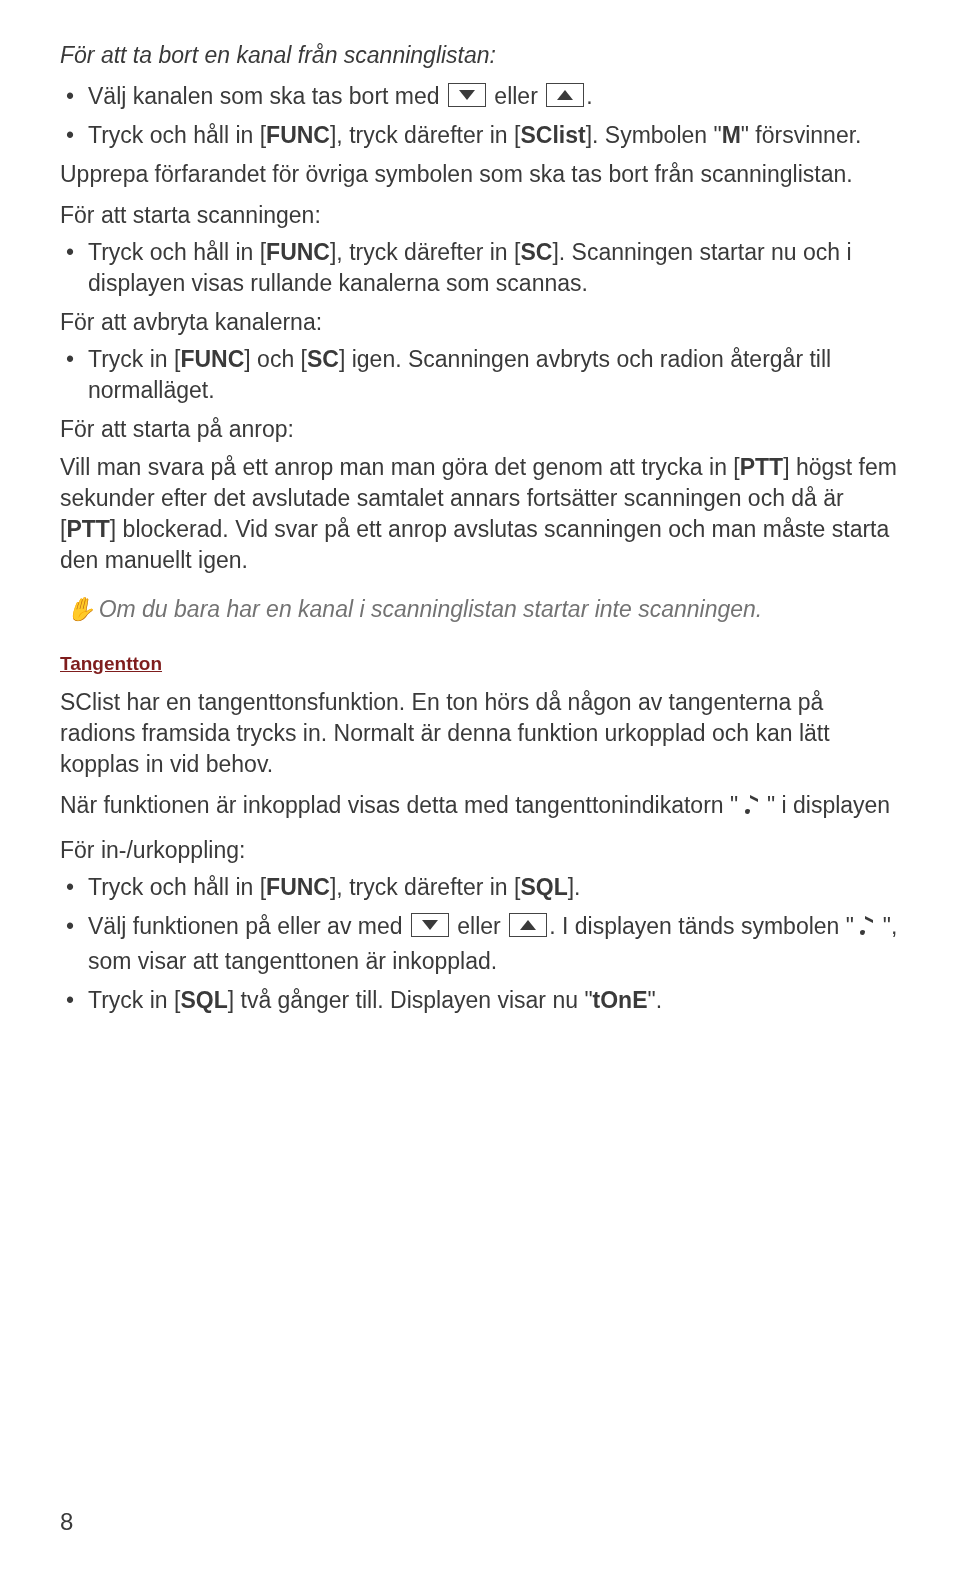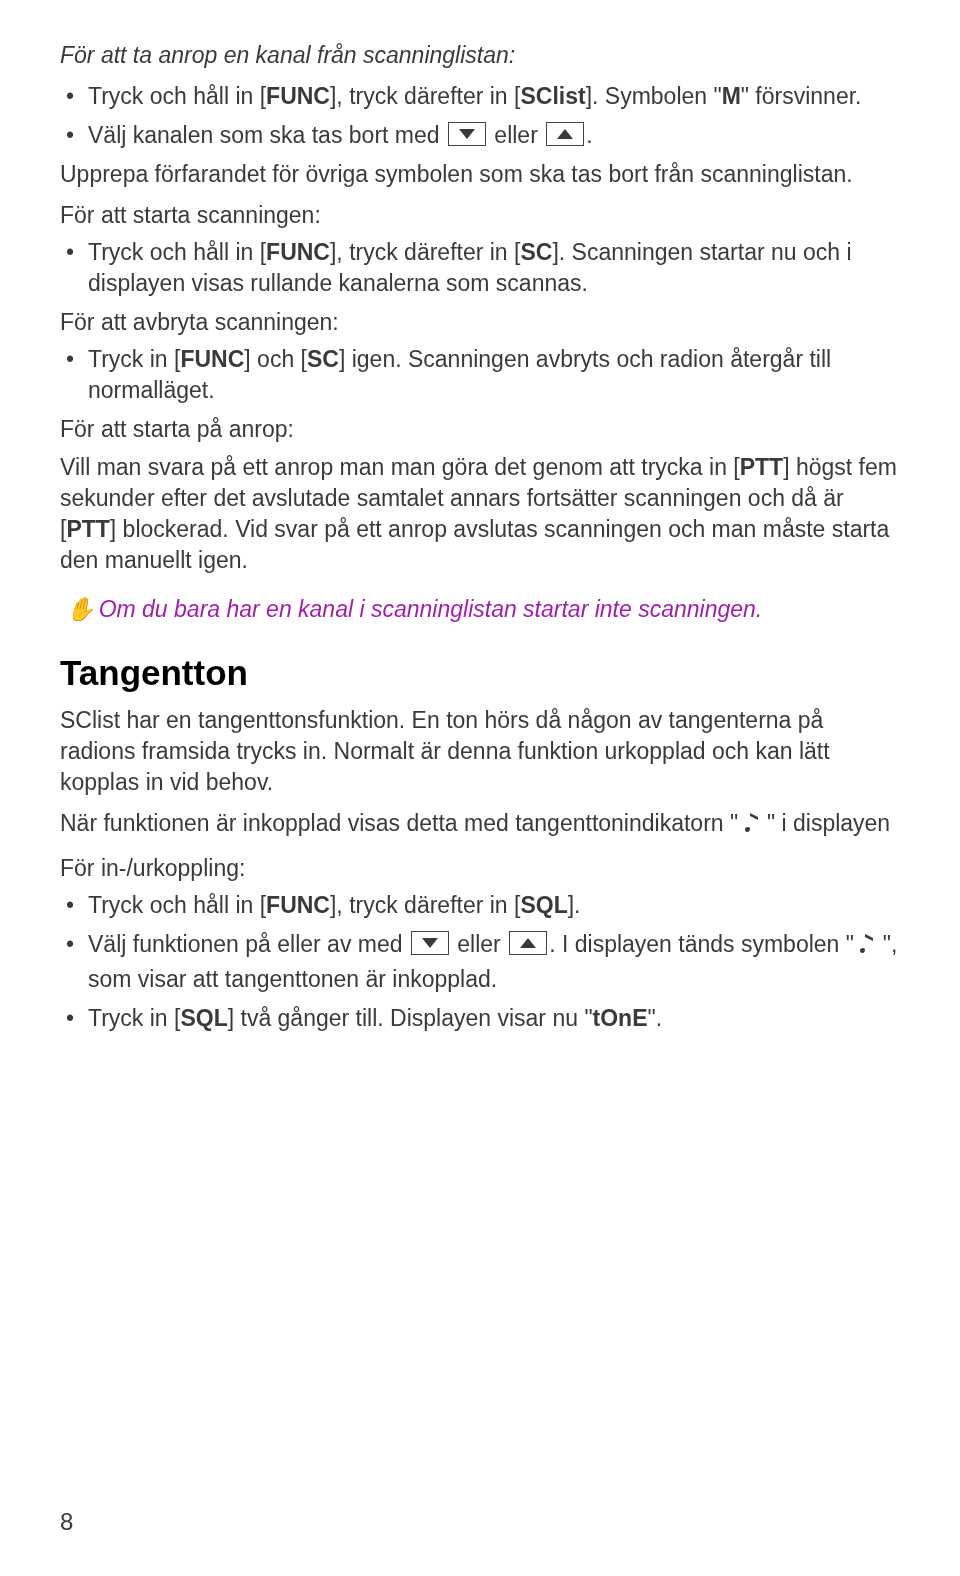--- a/index.html
+++ b/index.html
@@ -8,21 +8,21 @@
       background: #ffffff;
       width: 960px;
       min-height: 1576px;
       padding: 40px 60px 40px 60px;
       color: #3a3a3a;
       position: relative;
     }
     .italic { font-style: italic; }
     .bold { font-weight: bold; }
     p { font-size: 23px; line-height: 1.35; margin-bottom: 10px; color: #3a3a3a; }
-    h2 { font-size: 35px; font-weight: bold; margin-top: 28px; margin-bottom: 12px; color: #000000; }
+    h2 { font-size: 19px; font-weight: bold; margin-top: 28px; margin-bottom: 12px; color: #7f1d1d; text-decoration: underline; }
     ul { list-style: none; padding-left: 0; margin-bottom: 6px; }
     li { font-size: 23px; line-height: 1.35; padding-left: 28px; position: relative; margin-bottom: 8px; color: #3a3a3a; }
     li::before {
       content: "•";
       position: absolute;
       left: 6px;
       top: 0;
       font-size: 23px;
       color: #3a3a3a;
     }
@@ -34,58 +34,58 @@
       vertical-align: -3px;
       position: relative;
       margin: 0 2px;
     }
     .icon-box svg { position: absolute; top: 50%; left: 50%; transform: translate(-50%, -50%); }
     .hand-icon {
       font-size: 23px;
       margin-right: 4px;
       vertical-align: 0;
     }
-    .hand-item { padding-left: 36px; font-style: italic; margin-bottom: 8px; font-size: 23px; line-height: 1.35; color: #a21caf; text-indent: -30px; }
+    .hand-item { padding-left: 36px; font-style: italic; margin-bottom: 8px; font-size: 23px; line-height: 1.35; color: #737373; text-indent: -30px; }
     .note-inline { display: inline-block; vertical-align: -4px; }
     .page-number {
       position: absolute;
       bottom: 40px;
       left: 60px;
       font-size: 24px;
       color: #3a3a3a;
     }
     .section-spacing { margin-top: 18px; }
     .para-italic-head { margin-top: 8px; margin-bottom: 6px; }
   </style>
 </head>
 <body>
 
-<p class="italic">För att ta anrop en kanal från scanninglistan:</p>
+<p class="italic">För att ta bort en kanal från scanninglistan:</p>
 <ul>
-  <li>
-    <span>Tryck och håll in [<span class="bold">FUNC</span>], tryck därefter in [<span class="bold">SClist</span>]. Symbolen "<span class="bold">M</span>" försvinner.</span>
-  </li>
   <li>
     <span>Välj kanalen som ska tas bort med </span><span class="icon-box"><svg width="16" height="10">
           <polygon points="0,0 16,0 8,10" fill="#3a3a3a"></polygon>
         </svg></span><span> eller </span><span class="icon-box"><svg width="16" height="10">
           <polygon points="8,0 16,10 0,10" fill="#3a3a3a"></polygon>
         </svg></span><span>.</span>
+  </li>
+  <li>
+    <span>Tryck och håll in [<span class="bold">FUNC</span>], tryck därefter in [<span class="bold">SClist</span>]. Symbolen "<span class="bold">M</span>" försvinner.</span>
   </li>
 </ul>
 <p>Upprepa förfarandet för övriga symbolen som ska tas bort från scanninglistan.</p>
 
 <p class="para-italic-head">För att starta scanningen:</p>
 <ul>
   <li>
     <span>Tryck och håll in [<span class="bold">FUNC</span>], tryck därefter in [<span class="bold">SC</span>]. Scanningen startar nu och i displayen visas rullande kanalerna som scannas.</span>
   </li>
 </ul>
 
-<p class="para-italic-head">För att avbryta scanningen:</p>
+<p class="para-italic-head">För att avbryta kanalerna:</p>
 <ul>
   <li>
     <span>Tryck in [<span class="bold">FUNC</span>] och [<span class="bold">SC</span>] igen. Scanningen avbryts och radion återgår till normalläget.</span>
   </li>
 </ul>
 
 <p class="para-italic-head">För att starta på anrop:</p>
 <p>Vill man svara på ett anrop man man göra det genom att trycka in [<span class="bold">PTT</span>] högst fem sekunder efter det avslutade samtalet annars fortsätter scanningen och då är [<span class="bold">PTT</span>] blockerad. Vid svar på ett anrop avslutas scanningen och man måste starta den manuellt igen.</p>
 
 <div class="section-spacing">

